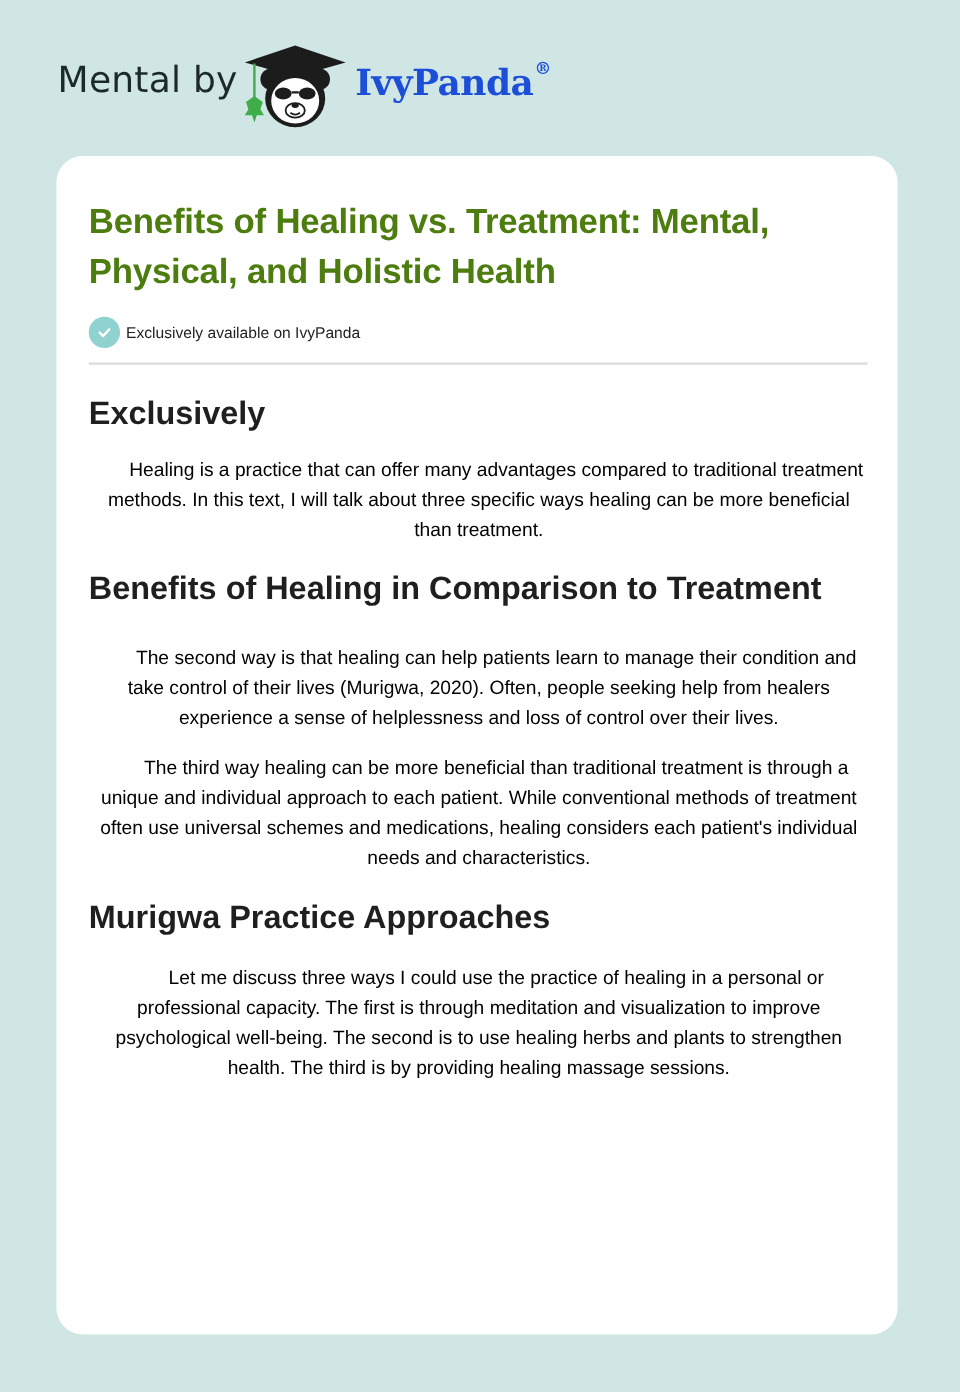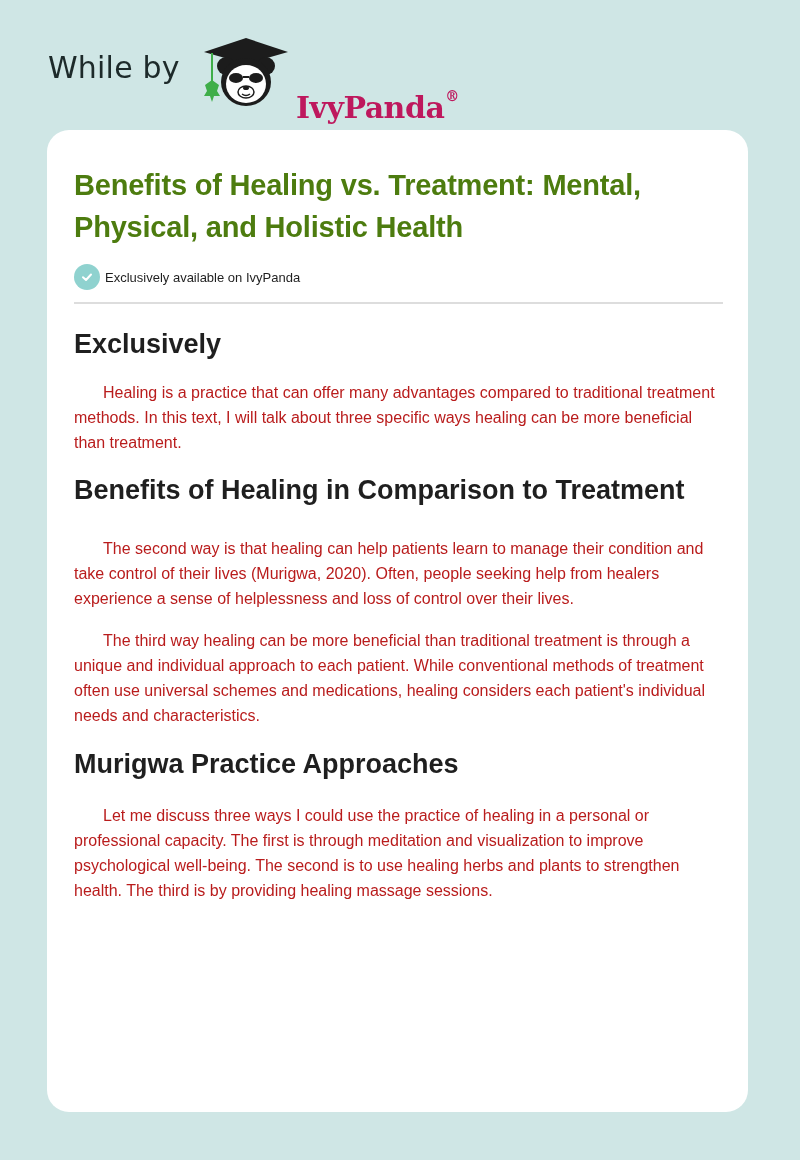--- a/index.html
+++ b/index.html
@@ -38,23 +38,22 @@
       width: 92px;
       height: 72px;
     }
     .logo-text {
       position: absolute;
       left: 296px;
       top: 52px;
       font-family: "DejaVu Serif", serif;
       font-weight: bold;
       font-size: 30px;
-      color: #be185d;
+      color: #1d4ed8;
       letter-spacing: -0.5px;
-      margin-top: 38px;
     }
     .logo-text sup {
       font-size: 14px;
       vertical-align: top;
       position: relative;
       top: -2px;
       margin-left: 1px;
     }
     .card {
       position: absolute;
@@ -118,37 +117,38 @@
       margin: 0;
       font-size: 27px;
       font-weight: bold;
       line-height: 42px;
       color: #1f1f1f;
     }
     p {
       margin: 0;
       font-size: 16px;
       line-height: 25px;
-      color: #b91c1c;
+      color: #000000;
       text-indent: 29px;
+      text-align: center;
     }
     .h-intro { margin-top: 3px; }
     .p-intro { margin-top: 15px; }
     .h-benefits { margin-top: 14px; }
     .p-b1 { margin-top: 20px; }
     .p-b2 { margin-top: 25px; }
     .p-b3 { margin-top: 17px; }
     .h-approaches { margin-top: 15px; }
     .p-a1 { margin-top: 18px; }
   </style>
 </head>
 <body>
 
 <div class="header">
-  <span class="essay-by">While by</span>
+  <span class="essay-by">Mental by</span>
   <div class="logo-mark">
     <svg width="92" height="72" viewBox="0 0 92 72" xmlns="http://www.w3.org/2000/svg">
 
       <polygon points="46,2 88,16 46,28 4,16" fill="#1c1c1c"></polygon>
       <rect x="26" y="18" width="40" height="10" fill="#1c1c1c"></rect>
 
       <line x1="12" y1="17" x2="12" y2="46" stroke="#3fae49" stroke-width="2"></line>
 
       <path d="M12 44 L5 49 L7 55 L4 60 L10 60 L12 66 L14 60 L20 60 L17 55 L19 49 Z" fill="#3fae49"></path>
 

